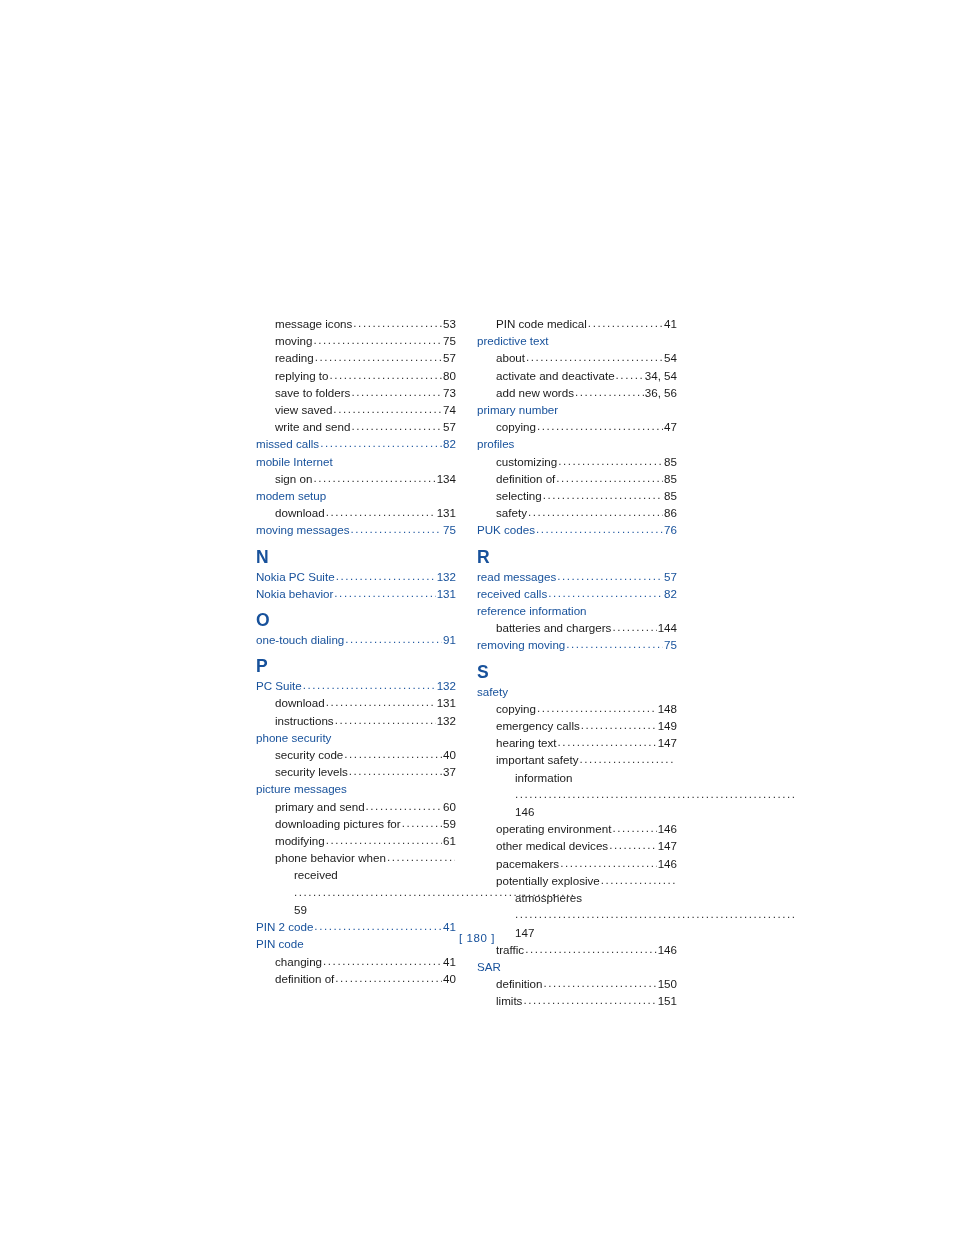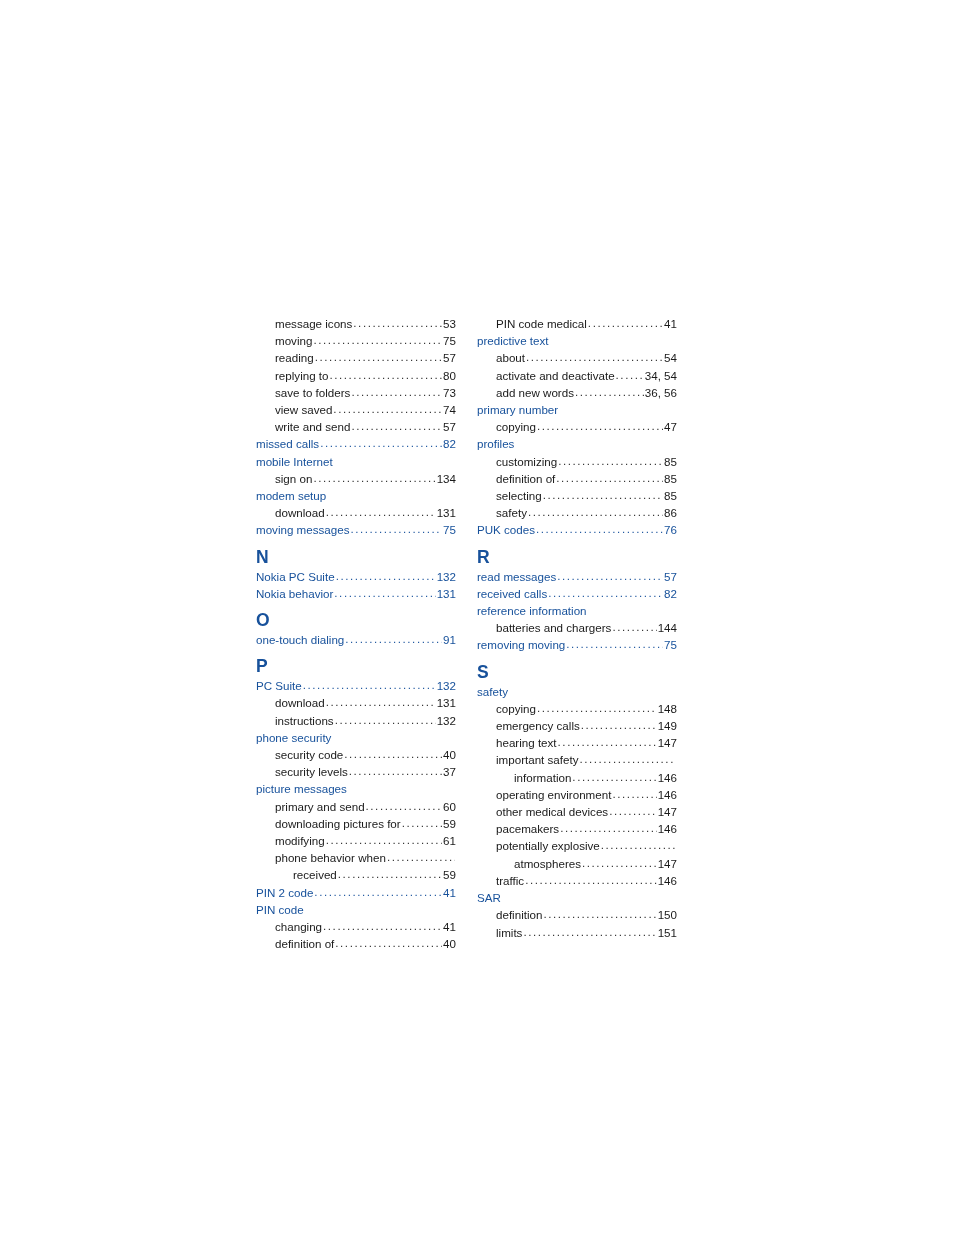--- a/index.html
+++ b/index.html
@@ -67,21 +67,21 @@
   }
 
   .entry .pages {
     flex: 0 0 auto;
     text-align: left;
   }
 
   
   .lvl0 { padding-left: 0px; }
   .lvl1 { padding-left: 19px; }
-  .lvl2 { padding-left: 37px; }
+  .lvl2 { padding-left: 37px; flex-direction: column; }
 
   
   .head .label,
   .head .pages {
     color: #17519b;
     font-weight: normal;
   }
   .head .leader { color: #17519b; }
 
   
@@ -425,14 +425,15 @@
           </div>
           <div class="entry lvl1 sub">
             <span class="label">limits</span>
             <span class="leader">...........................................................</span>
             <span class="pages">151</span>
           </div>
         </div>
     </div>
   </div>
 
+  <div id="footer">[ 180 ]</div>
 
 </div>
 
 </body></html>

